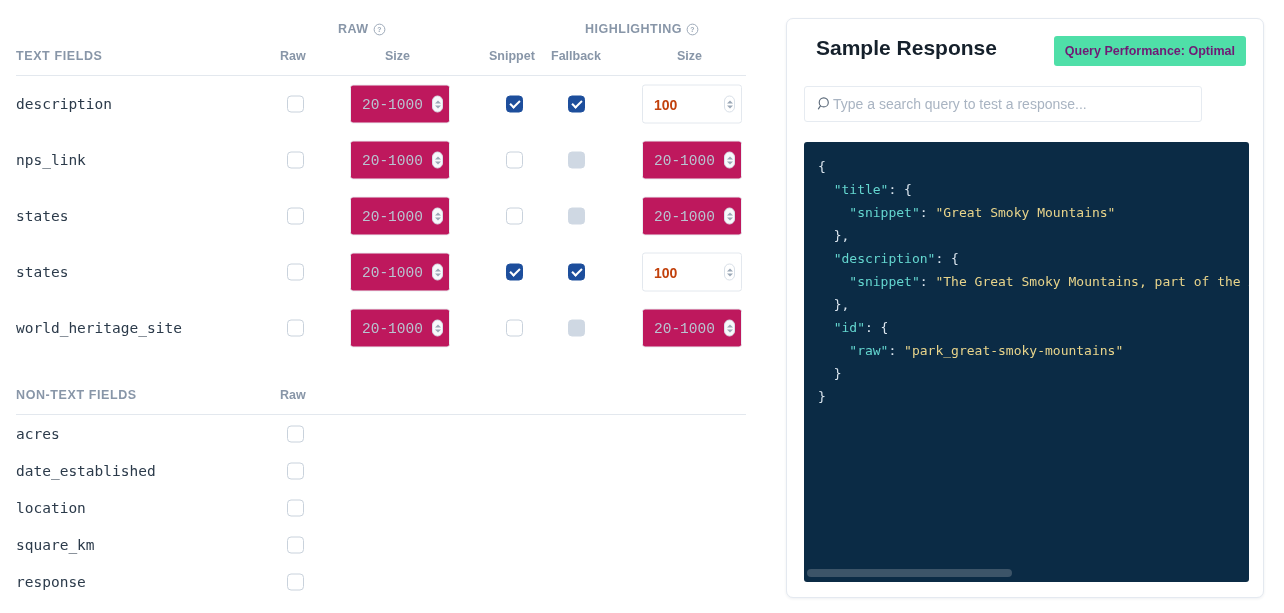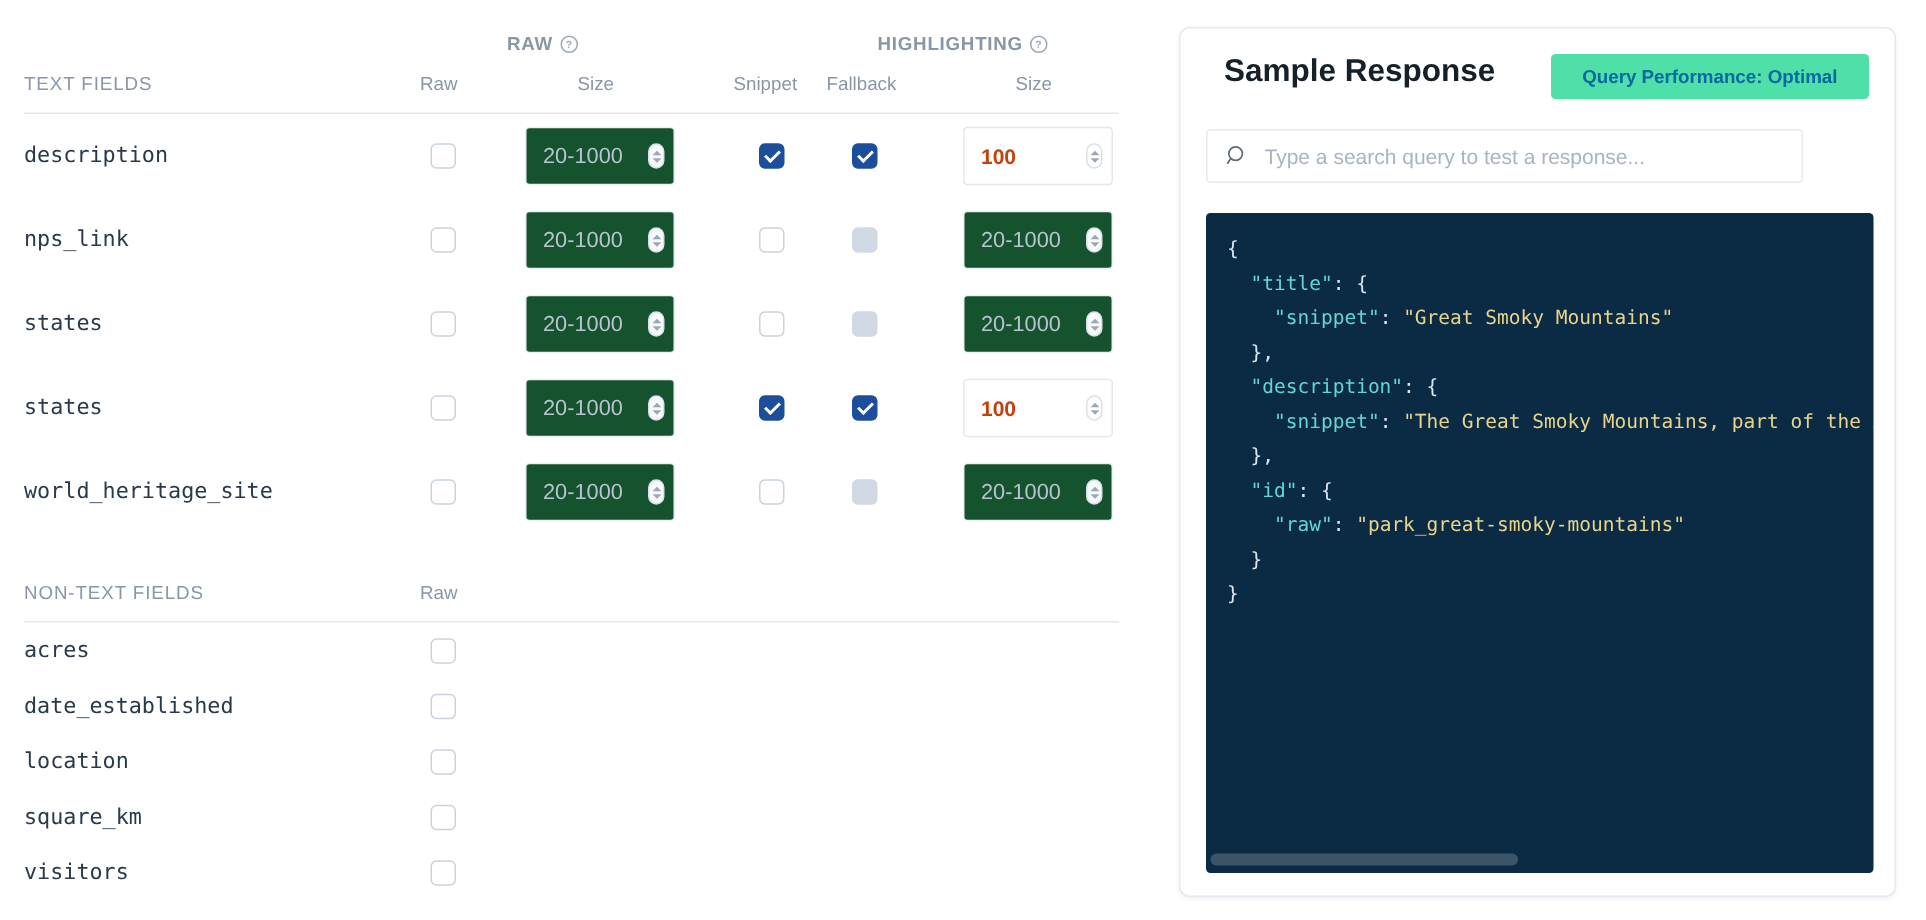--- a/index.html
+++ b/index.html
@@ -33,21 +33,21 @@
   .group-raw { left: 322px; }
   .group-hl  { left: 547px; padding-left: 22px; }
   .help-icon { width: 13px; height: 13px; display: inline-block; }
   .help-icon svg { display: block; }
 
   
   .col-head-row {
     position: absolute; left: 16px; top: 49px; width: 730px; height: 20px;
   }
   .col-head {
-    position: absolute; font-size: 12.5px; font-weight: normal;
+    position: absolute; font-size: 12.5px; font-weight: bold;
     color: #8896a8; white-space: nowrap;
   }
   .ch-fields   { left: 0px;   letter-spacing: .6px; }
   .ch-raw      { left: 264px; }
   .ch-size1    { left: 369px; }
   .ch-snippet  { left: 473px; }
   .ch-fallback { left: 535px; }
   .ch-size2    { left: 661px; }
 
   .divider {
@@ -91,21 +91,21 @@
   .cb-fallback { left: 552px; }
 
   
   .num {
     position: absolute; top: 50%; transform: translateY(-50%);
     width: 100px; height: 39px; border-radius: 3px;
     background: #ffffff; border: 1px solid #e3e8ee;
     display: flex; align-items: center;
     padding: 0 6px 0 11px;
   }
-  .num.dis { background: #14532d; border-color: #eceff3; }
+  .num.dis { background: #be185d; border-color: #eceff3; font-family: Liberation Mono, monospace; }
   .num-val {
     flex: 1; font-size: 14px; font-weight: bold; color: #c2410c;
     white-space: nowrap;
   }
   .num.dis .num-val { color: #b9c4d1; font-weight: normal; font-size: 14.5px; }
   .spin {
     width: 11px; height: 17px; border-radius: 6px;
     border: 1px solid #d9e0e8; background: #fff;
     display: flex; flex-direction: column; align-items: center;
     justify-content: center; gap: 2px; flex: none;
@@ -130,30 +130,30 @@
     position: absolute; left: 17px; top: 17px; right: 17px; height: 34px; margin-left: 12px;
   }
   .rc-title {
     position: absolute; left: 0; top: 0;
     font-size: 21px; font-weight: bold; color: #15202b;
     white-space: nowrap;
   }
   .perf-badge {
     position: absolute; right: 0; top: 0;
     background: #4fdfa8; border-radius: 3px;
-    padding: 8px 21px;
-    font-size: 12.5px; font-weight: bold; color: #0369a1;
+    padding: 8px 11px;
+    font-size: 12.5px; font-weight: bold; color: #701a75;
     white-space: nowrap;
   }
   .search-box {
     position: absolute; left: 17px; top: 67px;
     width: 398px; height: 36px;
     border: 1px solid #e6ebf1; border-radius: 3px;
     background: #fff;
-    display: flex; align-items: center; gap: 10px;
+    display: flex; align-items: center; 
     padding: 0 12px;
   }
   .search-icon { flex: none; width: 16px; height: 16px; }
   .search-ph {
     font-size: 14px; color: #a9b4c2; white-space: nowrap;
   }
 
   .code-box {
     position: absolute; left: 17px; top: 123px;
     width: 445px; height: 440px;
@@ -337,21 +337,21 @@
         </div>
         <div class="field-row" style="top: 489px; height: 37px;">
           <div class="field-name">location</div>
           <div class="cb cb-raw"></div>
         </div>
         <div class="field-row" style="top: 526px; height: 37px;">
           <div class="field-name">square_km</div>
           <div class="cb cb-raw"></div>
         </div>
         <div class="field-row" style="top: 563px; height: 37px;">
-          <div class="field-name">visitors</div>
+          <div class="field-name">response</div>
           <div class="cb cb-raw"></div>
         </div>
       </div>
   </div>
 
   <div class="right-card">
     <div class="rc-header">
       <div class="rc-title">Sample Response</div>
       <div class="perf-badge">Query Performance: Optimal</div>
     </div>

